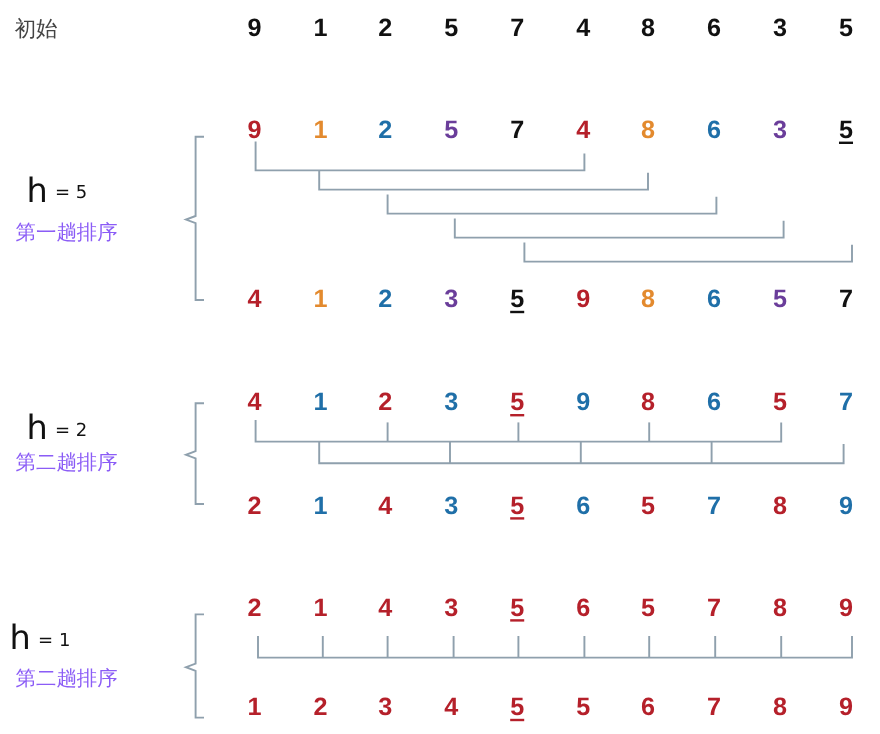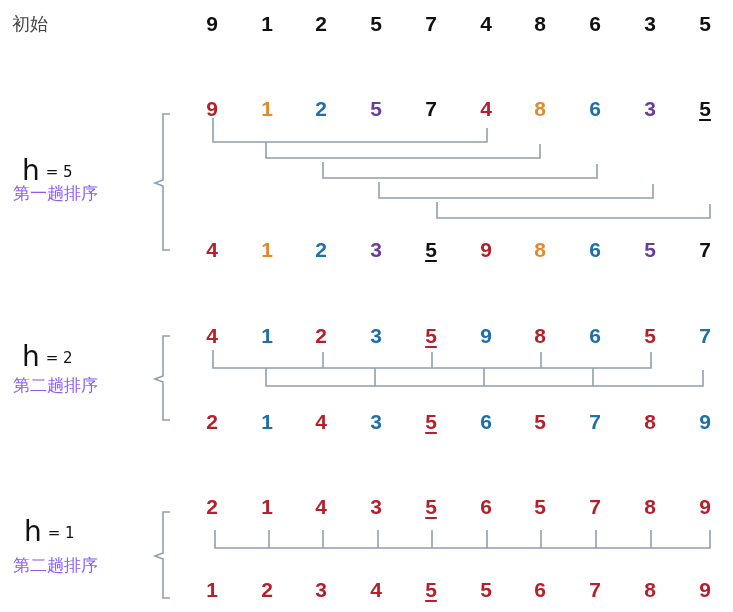--- a/index.html
+++ b/index.html
@@ -63,21 +63,21 @@
     <path d="M378,530 V548"></path>
     <path d="M432,530 V548"></path>
     <path d="M487,530 V548"></path>
     <path d="M541,530 V548"></path>
     <path d="M596,530 V548"></path>
     <path d="M651,530 V548"></path>
   </g>
 </svg>
 
 <div>
-  <div class="h-label" style="left:22px;top:154px">
+  <div class="h-label" style="left:22px;top:142px">
     <span>h</span><span class="h-eq">= 5</span>
   </div>
   <div class="pass-label" style="left:13px;top:182px">第一趟排序</div>
 
   <div class="num" style="left:197px;top:97px;color:#b5202a">9</div>
   <div class="num" style="left:252px;top:97px;color:#e38a2e">1</div>
   <div class="num" style="left:306px;top:97px;color:#1f6fa8">2</div>
   <div class="num" style="left:361px;top:97px;color:#6a3d9a">5</div>
   <div class="num" style="left:416px;top:97px;color:#111">7</div>
   <div class="num" style="left:471px;top:97px;color:#b5202a">4</div>
@@ -121,21 +121,21 @@
   <div class="num" style="left:361px;top:410px;color:#1f6fa8">3</div>
   <div class="num u" style="left:416px;top:410px;color:#b5202a">5</div>
   <div class="num" style="left:471px;top:410px;color:#1f6fa8">6</div>
   <div class="num" style="left:525px;top:410px;color:#b5202a">5</div>
   <div class="num" style="left:580px;top:410px;color:#1f6fa8">7</div>
   <div class="num" style="left:635px;top:410px;color:#b5202a">8</div>
   <div class="num" style="left:690px;top:410px;color:#1f6fa8">9</div>
 </div>
 
 <div>
-  <div class="h-label" style="left:24px;top:515px">
+  <div class="h-label" style="left:8px;top:515px">
     <span>h</span><span class="h-eq">= 1</span>
   </div>
   <div class="pass-label" style="left:13px;top:554px">第二趟排序</div>
 
   <div class="num" style="left:197px;top:495px;color:#b5202a">2</div>
   <div class="num" style="left:252px;top:495px;color:#b5202a">1</div>
   <div class="num" style="left:306px;top:495px;color:#b5202a">4</div>
   <div class="num" style="left:361px;top:495px;color:#b5202a">3</div>
   <div class="num u" style="left:416px;top:495px;color:#b5202a">5</div>
   <div class="num" style="left:471px;top:495px;color:#b5202a">6</div>

